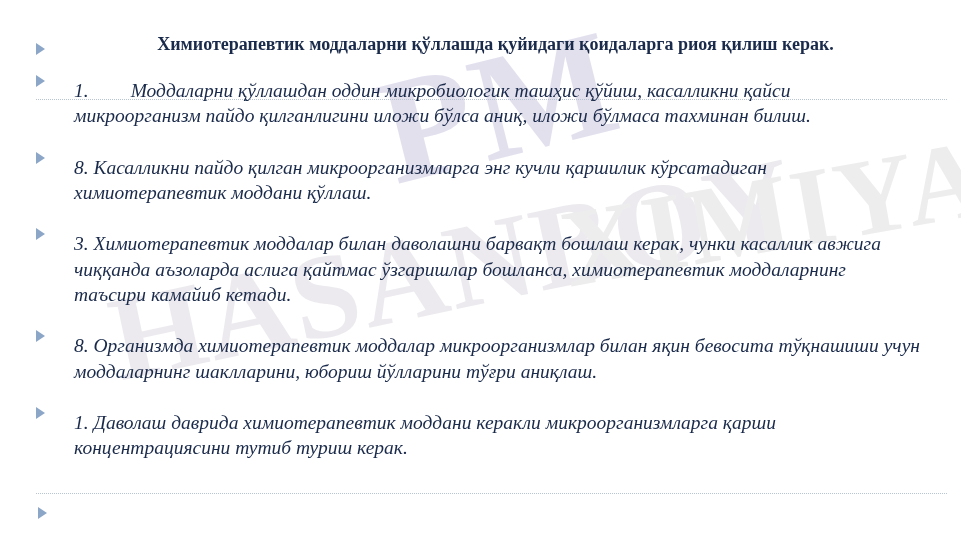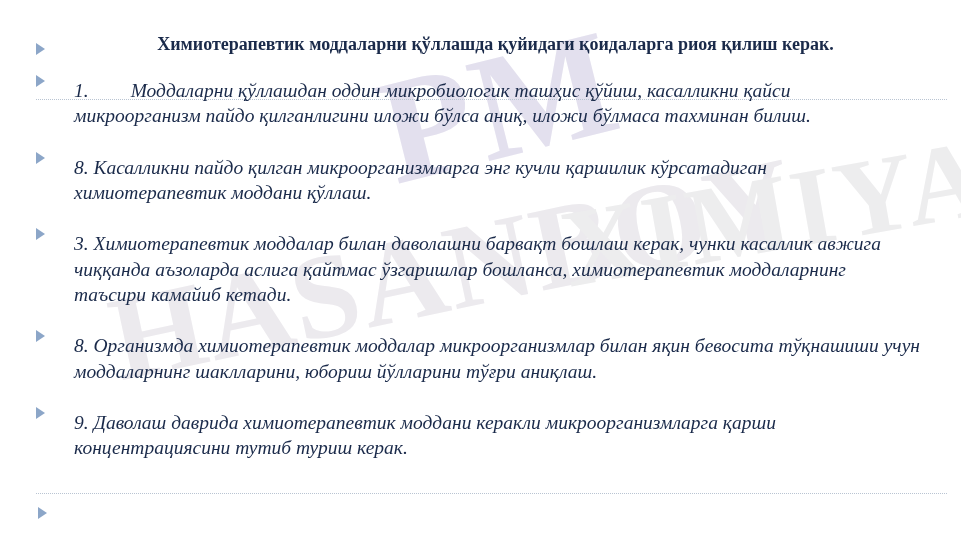--- a/index.html
+++ b/index.html
@@ -185,21 +185,21 @@
     <div class="bullet-row">
       <div class="bullet-mark"><span class="tri"></span></div>
       <div class="bullet-body">
         <p class="para-text">8. Организмда химиотерапевтик моддалар микроорганизмлар билан яқин бевосита тўқнашиши учун моддаларнинг шаклларини, юбориш йўлларини тўғри аниқлаш.</p>
       </div>
     </div>
 
     <div class="bullet-row">
       <div class="bullet-mark"><span class="tri"></span></div>
       <div class="bullet-body">
-        <p class="para-text">9. Даволаш даврида химиотерапевтик моддани керакли микроорганизмларга қарши концентрациясини тутиб туриш керак.</p>
+        <p class="para-text">1. Даволаш даврида химиотерапевтик моддани керакли микроорганизмларга қарши концентрациясини тутиб туриш керак.</p>
       </div>
     </div>
 
 
   </div>
 
   <div class="bottom-marker"><span class="tri"></span></div>
 
 </div>
 

